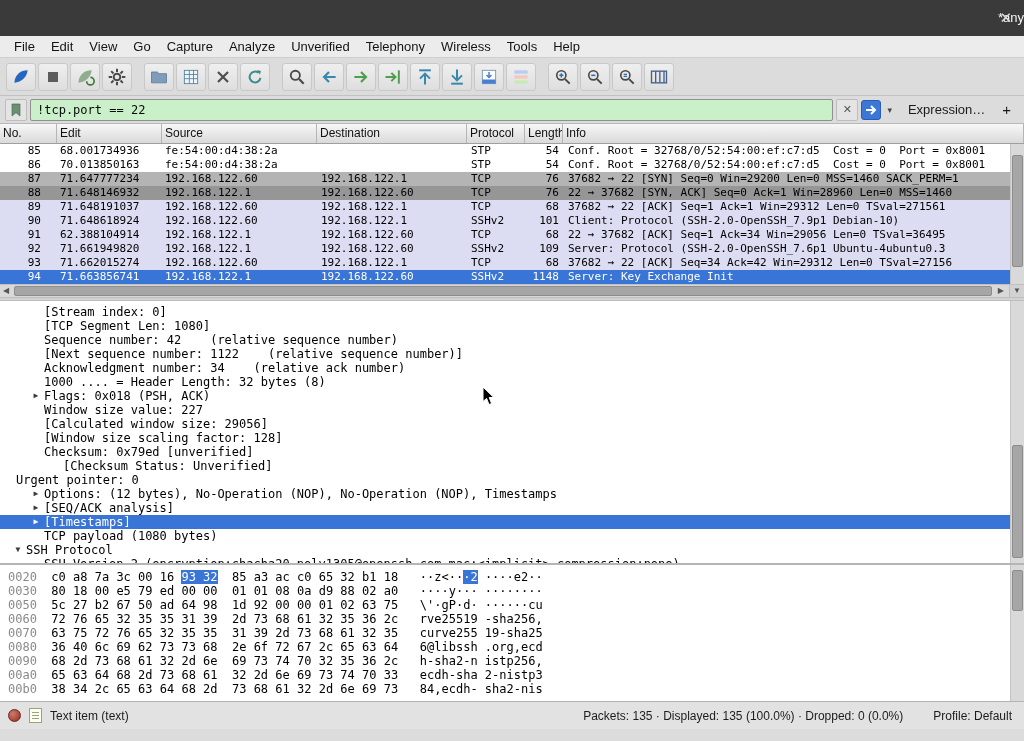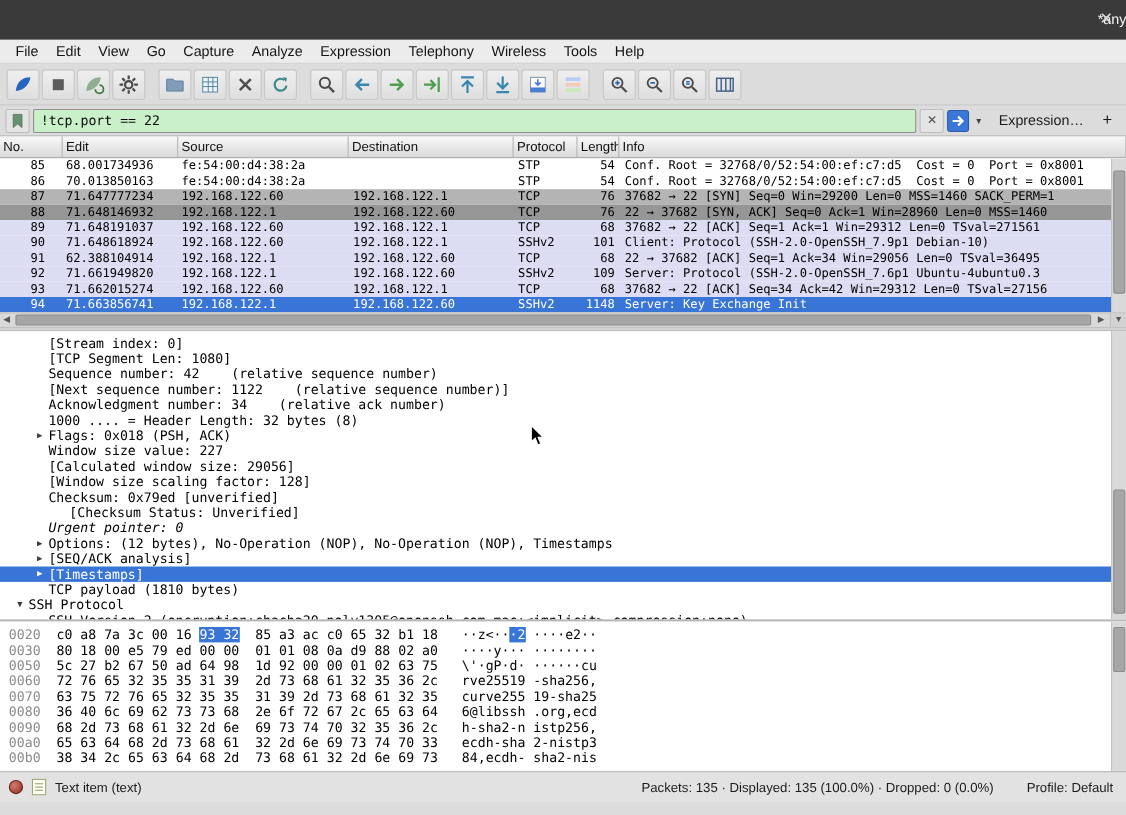--- a/index.html
+++ b/index.html
@@ -124,21 +124,21 @@
     <span class="close">✕</span>
   </div>
 
   <div class="menubar">
       <span class="menu-item">File</span>
       <span class="menu-item">Edit</span>
       <span class="menu-item">View</span>
       <span class="menu-item">Go</span>
       <span class="menu-item">Capture</span>
       <span class="menu-item">Analyze</span>
-      <span class="menu-item">Expression</span>
+      <span class="menu-item">Unverified</span>
       <span class="menu-item">Telephony</span>
       <span class="menu-item">Wireless</span>
       <span class="menu-item">Tools</span>
       <span class="menu-item">Help</span>
     </div>
 
   <div class="toolbar">
     <span class="tbtn">
         <svg viewBox="0 0 24 24">
           <path d="M4 19C5 9 11 4 20 4c-1 8-7 14-16 15z" fill="#2665c0"></path>
@@ -323,25 +323,25 @@
         <div class="dline" style="padding-left: 28px;"><span class="exp"></span><span>Sequence number: 42    (relative sequence number)</span></div>
         <div class="dline" style="padding-left: 28px;"><span class="exp"></span><span>[Next sequence number: 1122    (relative sequence number)]</span></div>
         <div class="dline" style="padding-left: 28px;"><span class="exp"></span><span>Acknowledgment number: 34    (relative ack number)</span></div>
         <div class="dline" style="padding-left: 28px;"><span class="exp"></span><span>1000 .... = Header Length: 32 bytes (8)</span></div>
         <div class="dline" style="padding-left: 28px;"><span class="exp">▶</span><span>Flags: 0x018 (PSH, ACK)</span></div>
         <div class="dline" style="padding-left: 28px;"><span class="exp"></span><span>Window size value: 227</span></div>
         <div class="dline" style="padding-left: 28px;"><span class="exp"></span><span>[Calculated window size: 29056]</span></div>
         <div class="dline" style="padding-left: 28px;"><span class="exp"></span><span>[Window size scaling factor: 128]</span></div>
         <div class="dline" style="padding-left: 28px;"><span class="exp"></span><span>Checksum: 0x79ed [unverified]</span></div>
         <div class="dline" style="padding-left: 28px; margin-left: 19px;"><span class="exp"></span><span>[Checksum Status: Unverified]</span></div>
-        <div class="dline" style="padding-left: 28px; font-style: italic;"><span class="exp"></span><span>Urgent pointer: 0</span></div>
+        <div class="dline" style=""><span class="exp"></span><span>Urgent pointer: 0</span></div>
         <div class="dline" style="padding-left: 28px;"><span class="exp">▶</span><span>Options: (12 bytes), No-Operation (NOP), No-Operation (NOP), Timestamps</span></div>
         <div class="dline" style="padding-left: 28px;"><span class="exp">▶</span><span>[SEQ/ACK analysis]</span></div>
         <div class="dline sel" style="padding-left: 28px;"><span class="exp">▶</span><span>[Timestamps]</span></div>
-        <div class="dline" style="padding-left: 28px;"><span class="exp"></span><span>TCP payload (1810 bytes)</span></div>
+        <div class="dline" style="padding-left: 28px;"><span class="exp"></span><span>TCP payload (1080 bytes)</span></div>
         <div class="dline" style="padding-left: 10px;"><span class="exp">▼</span><span>SSH Protocol</span></div>
         <div class="dline" style="padding-left: 28px;"><span class="exp"></span><span>SSH Version 2 (encryption:chacha20-poly1305@openssh.com mac:&lt;implicit&gt; compression:none)</span></div>
       </div>
     <div class="vscroll">
       <div class="vthumb" style="top:55%;height:43%"></div>
     </div>
   </div>
 
   <div class="splitter2"></div>
 

